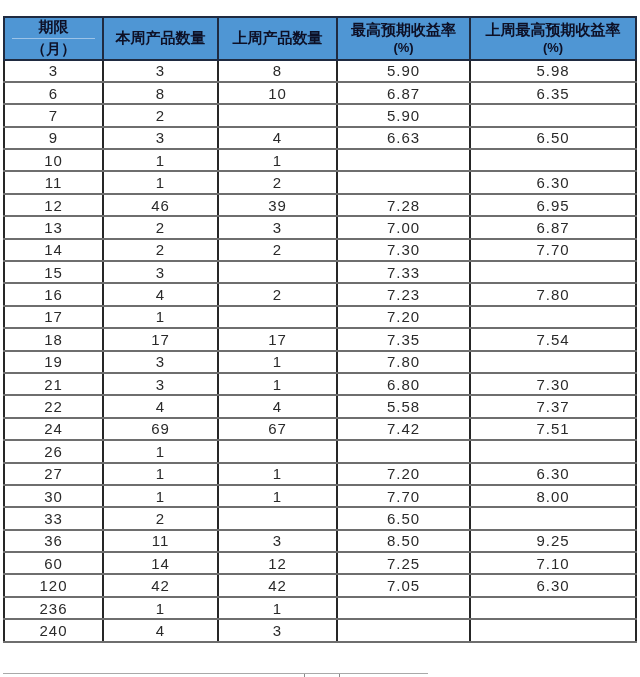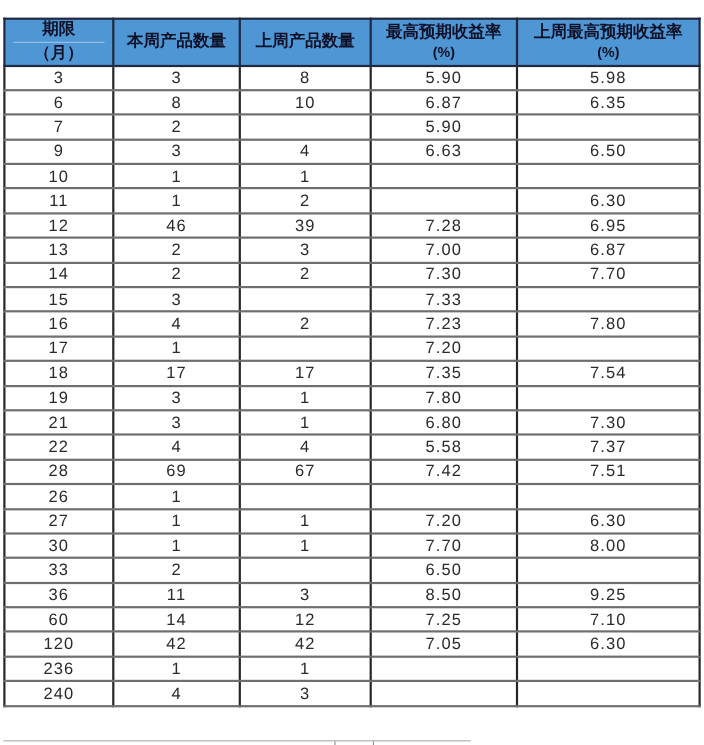--- a/index.html
+++ b/index.html
@@ -218,21 +218,21 @@
           <td>7.30</td>
         </tr>
         <tr>
           <td>22</td>
           <td>4</td>
           <td>4</td>
           <td>5.58</td>
           <td>7.37</td>
         </tr>
         <tr>
-          <td>28</td>
+          <td>24</td>
           <td>69</td>
           <td>67</td>
           <td>7.42</td>
           <td>7.51</td>
         </tr>
         <tr>
           <td>26</td>
           <td>1</td>
           <td></td>
           <td></td>

